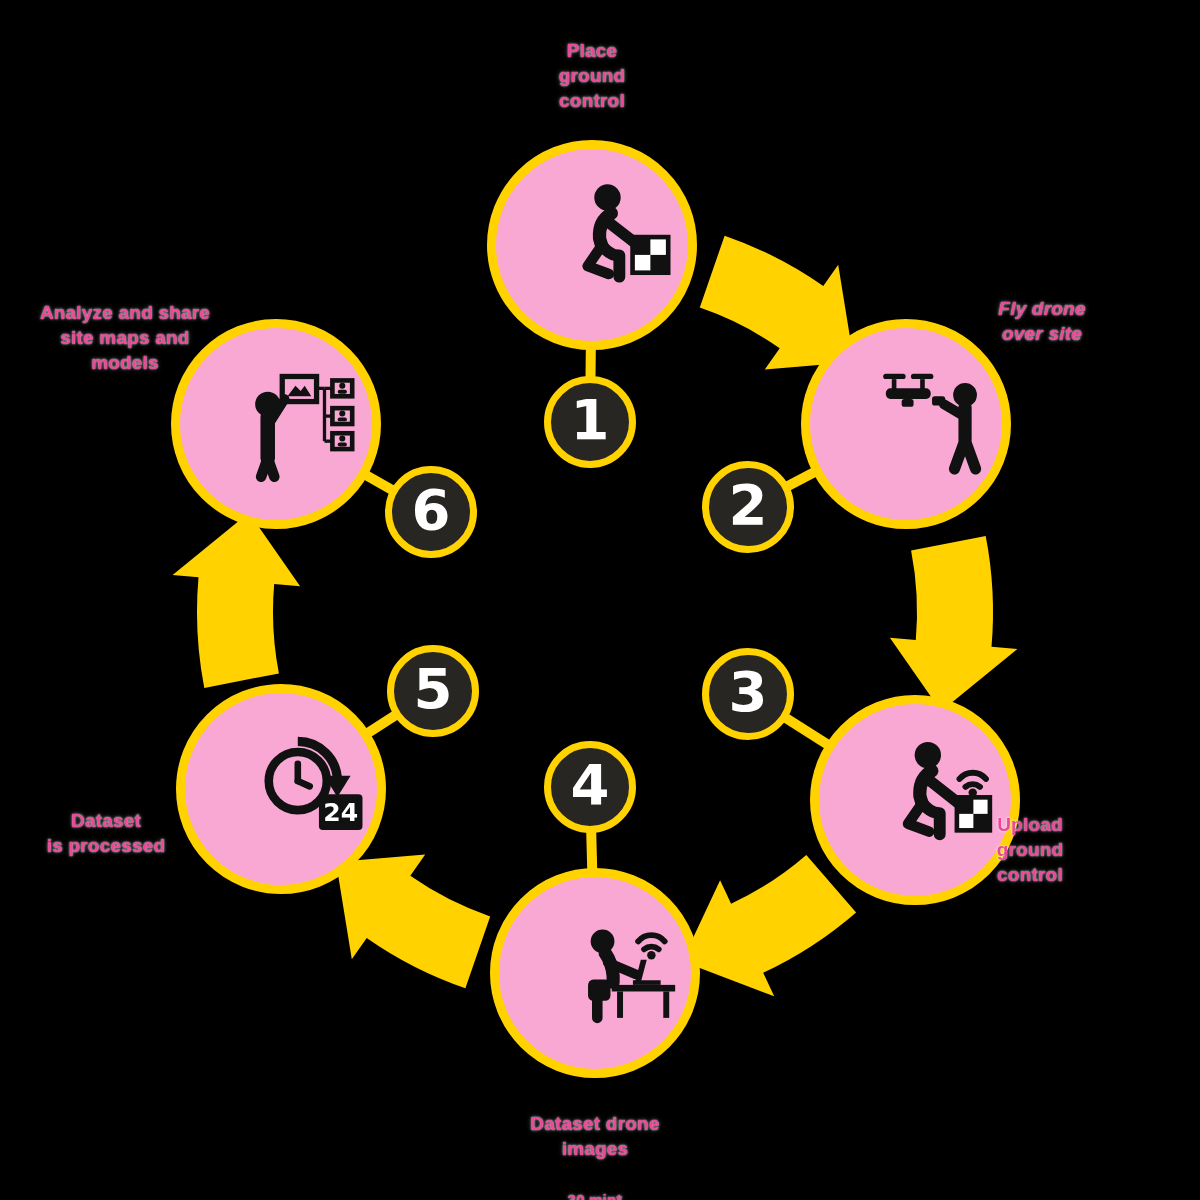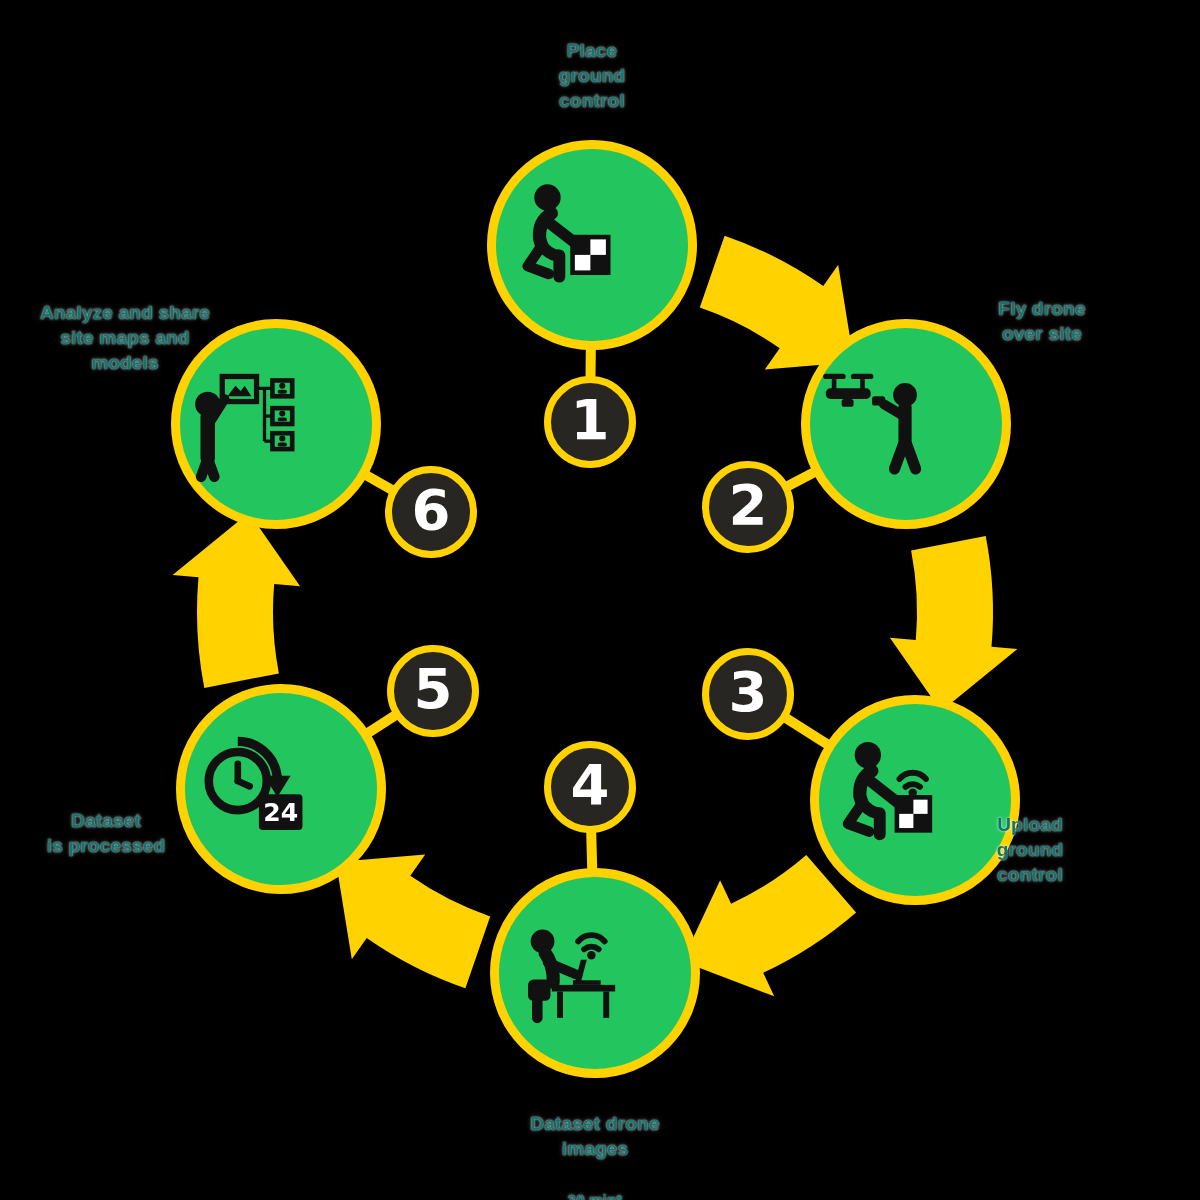--- a/index.html
+++ b/index.html
@@ -6,52 +6,52 @@
   .stage{
     position:relative;width:1200px;height:1200px;background:#000;overflow:hidden;
     font-family:"Liberation Sans",sans-serif;
     --yellow:#FFD200;--badge:#282623;--ink:#111111;
   }
   .arrows{position:absolute;left:0;top:0;}
   .arrow{fill:var(--yellow);}
   .stub{stroke:var(--yellow);stroke-width:10;}
   .node{
     position:absolute;width:210px;height:210px;border-radius:50%;
-    background:#22c55e;border:9px solid var(--yellow);box-sizing:border-box;
-    display:flex;align-items:center;justify-content:flex-start;text-decoration:underline;
+    background:#f9a8d4;border:9px solid var(--yellow);box-sizing:border-box;
+    display:flex;align-items:center;justify-content:flex-end;text-decoration:underline;
   }
   .node svg{width:132px;height:132px;}
   .badge{
     position:absolute;width:92px;height:92px;border-radius:50%;
     background:var(--badge);border:7px solid var(--yellow);box-sizing:border-box;
     display:flex;align-items:center;justify-content:center;
   }
   .badge span{
     color:#fff;font-family:"DejaVu Sans",sans-serif;font-weight:bold;
     font-size:56px;line-height:1;transform:translateY(-2px);
   }
   .label{
     position:absolute;width:220px;text-align:center;
-    color:#0f766e;font-weight:bold;font-size:19px;line-height:1.32;
+    color:#ec4899;font-weight:bold;font-size:19px;line-height:1.32;
     white-space:pre-line;letter-spacing:.2px;
     text-shadow:0 0 2px rgba(255,255,255,.9),0 0 5px rgba(255,255,255,.35);
   }
   .note{
     margin-top:4px;font-size:15px;font-weight:bold;white-space:pre-line;
   }
   
   #node1{left:487px;top:140px;} #node2{left:801px;top:319px;}
   #node3{left:810px;top:695px;} #node4{left:490px;top:868px;}
   #node5{left:176px;top:684px;} #node6{left:171px;top:319px;}
   
   #badge1{left:544px;top:376px;} #badge2{left:702px;top:461px;}
   #badge3{left:702px;top:648px;} #badge4{left:544px;top:741px;}
   #badge5{left:387px;top:645px;} #badge6{left:385px;top:466px;}
   
-  #label1{left:482px;top:38px;}  #label2{left:932px;top:296px;}
+  #label1{left:482px;top:38px;}  #label2{left:932px;top:296px;font-style:italic;}
   #label3{left:920px;top:812px;} #label4{left:485px;top:1086px;}
   #label5{left:-4px;top:808px;}  #label6{left:15px;top:300px;}
 </style>
 </head>
 <body>
 
 <div class="stage" style="--yellow: #FFD200; --badge: #282623;">
 
   <svg class="arrows" width="1200" height="1200" viewBox="0 0 1200 1200">
 

